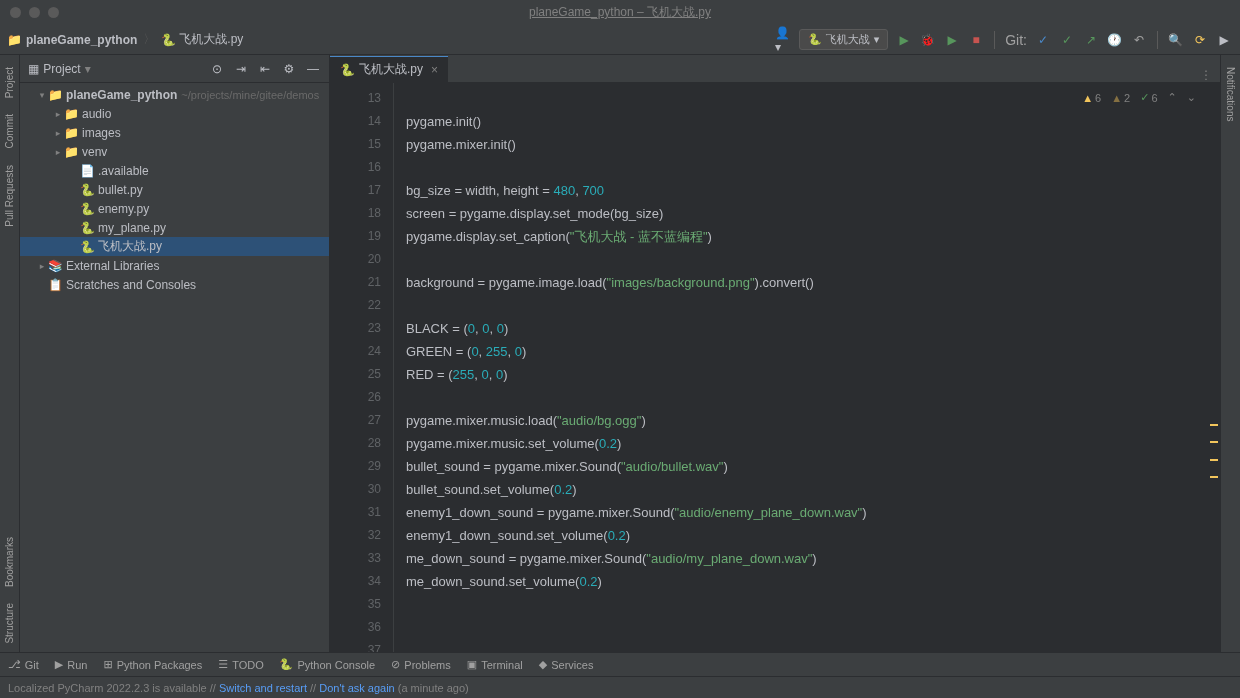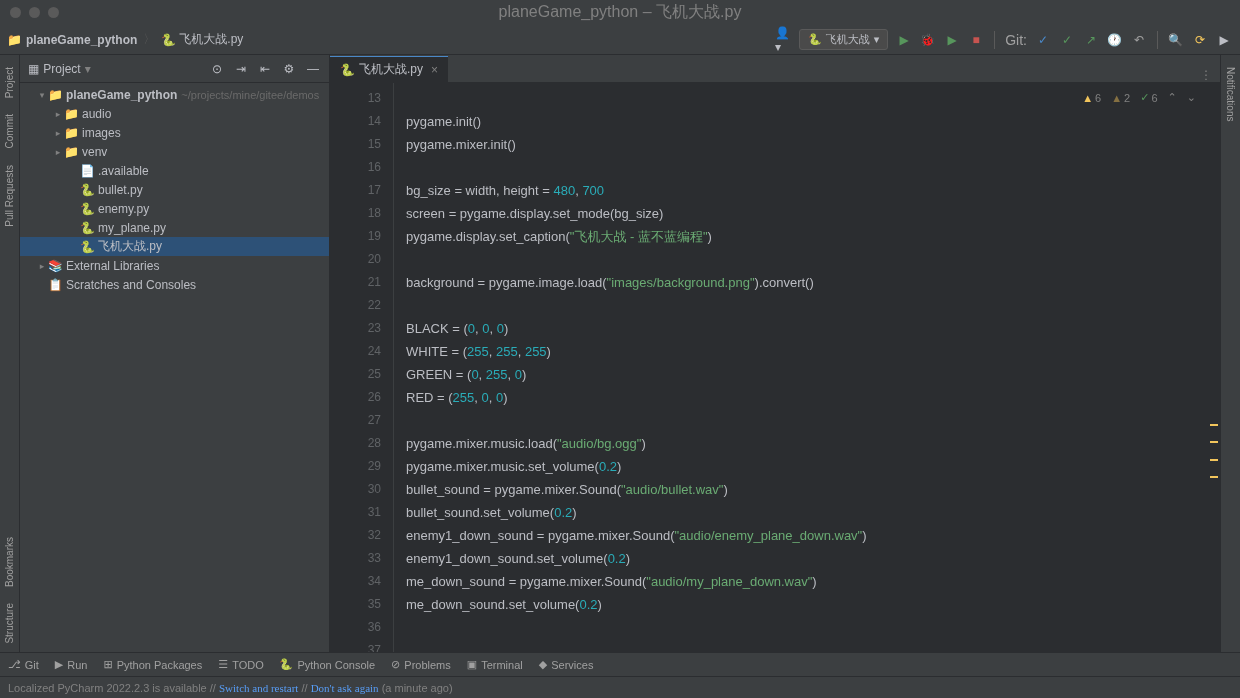--- a/index.html
+++ b/index.html
@@ -1,20 +1,20 @@
 <!DOCTYPE html>
 <html><head>
 <meta charset="utf-8">
 <style>
 *{margin:0;padding:0;box-sizing:border-box;font-family:-apple-system,BlinkMacSystemFont,"Segoe UI",sans-serif;}
 body{background:#2b2d30;color:#bcbec4;font-size:12px;width:1240px;height:698px;overflow:hidden;display:flex;flex-direction:column;}
 .titlebar{height:25px;background:#3c3f41;display:flex;align-items:center;position:relative;}
 .traffic{display:flex;gap:8px;margin-left:10px;}
 .tdot{width:11px;height:11px;border-radius:50%;background:#5a5a5a;}
-.titletext{position:absolute;left:50%;transform:translateX(-50%);color:#808080;font-size:16px;}
+.titletext{position:absolute;left:50%;transform:translateX(-50%);color:#808080;font-size:12px;text-decoration:underline;}
 .navbar{height:30px;background:#3c3f41;border-bottom:1px solid #2b2d30;display:flex;align-items:center;padding:0 8px;}
 .breadcrumb{display:flex;align-items:center;gap:4px;color:#bcbec4;font-size:12px;}
 .bc-icon{width:14px;height:14px;display:inline-flex;align-items:center;justify-content:center;}
 .bc-sep{color:#5a5a5a;margin:0 2px;}
 .navright{margin-left:auto;display:flex;align-items:center;gap:8px;}
 .run-combo{background:#4a4a4a;border:1px solid #5a5a5a;border-radius:3px;padding:2px 8px;display:flex;align-items:center;gap:4px;font-size:11px;}
 .tbicon{width:16px;height:16px;display:inline-flex;align-items:center;justify-content:center;cursor:pointer;}
 .tbsep{width:1px;height:18px;background:#5a5a5a;margin:0 2px;}
 .main{flex:1;display:flex;overflow:hidden;}
 .leftbar{width:20px;background:#3c3f41;display:flex;flex-direction:column;align-items:center;padding-top:4px;border-right:1px solid #2b2d30;}
@@ -48,21 +48,21 @@
 .inspect{position:absolute;top:8px;right:24px;display:flex;gap:10px;font-size:11px;color:#808080;}
 .insp-item{display:flex;align-items:center;gap:2px;}
 .marker-bar{width:12px;background:#2b2d30;position:relative;}
 .marker{position:absolute;right:2px;width:8px;height:2px;}
 .marker.y{background:#f2c55c;}
 .bottom-tools{height:24px;background:#3c3f41;border-top:1px solid #2b2d30;display:flex;align-items:center;padding:0 8px;gap:16px;font-size:11px;color:#a0a0a0;}
 .bt-item{display:flex;align-items:center;gap:4px;cursor:pointer;}
 .statusbar{height:22px;background:#3c3f41;border-top:1px solid #2b2d30;display:flex;align-items:center;padding:0 8px;font-size:11px;color:#808080;}
 .sb-left{flex:1;}
 .sb-right{display:flex;align-items:center;gap:12px;}
-.link{color:#589df6;cursor:pointer;font-family:Liberation Serif, serif;}
+.link{color:#589df6;cursor:pointer;}
 </style>
 </head>
 <body>
 
 <div class="titlebar">
   <div class="traffic">
     <div class="tdot"></div>
     <div class="tdot"></div>
     <div class="tdot"></div>
   </div>
@@ -229,21 +229,20 @@
           <div class="code-line"><span class="tok-id">pygame.init()</span></div>
           <div class="code-line"><span class="tok-id">pygame.mixer.init()</span></div>
           <div class="code-line"></div>
           <div class="code-line"><span class="tok-id">bg_size = width, height = </span><span class="tok-num">480</span><span class="tok-id">, </span><span class="tok-num">700</span></div>
           <div class="code-line"><span class="tok-id">screen = pygame.display.set_mode(bg_size)</span></div>
           <div class="code-line"><span class="tok-id">pygame.display.set_caption(</span><span class="tok-str">"飞机大战 - 蓝不蓝编程"</span><span class="tok-id">)</span></div>
           <div class="code-line"></div>
           <div class="code-line"><span class="tok-id">background = pygame.image.load(</span><span class="tok-str">"images/background.png"</span><span class="tok-id">).convert()</span></div>
           <div class="code-line"></div>
           <div class="code-line"><span class="tok-id">BLACK = (</span><span class="tok-num">0</span><span class="tok-id">, </span><span class="tok-num">0</span><span class="tok-id">, </span><span class="tok-num">0</span><span class="tok-id">)</span></div>
-          <div class="code-line"><span class="tok-id">WHITE = (</span><span class="tok-num">255</span><span class="tok-id">, </span><span class="tok-num">255</span><span class="tok-id">, </span><span class="tok-num">255</span><span class="tok-id">)</span></div>
           <div class="code-line"><span class="tok-id">GREEN = (</span><span class="tok-num">0</span><span class="tok-id">, </span><span class="tok-num">255</span><span class="tok-id">, </span><span class="tok-num">0</span><span class="tok-id">)</span></div>
           <div class="code-line"><span class="tok-id">RED = (</span><span class="tok-num">255</span><span class="tok-id">, </span><span class="tok-num">0</span><span class="tok-id">, </span><span class="tok-num">0</span><span class="tok-id">)</span></div>
           <div class="code-line"></div>
           <div class="code-line"><span class="tok-id">pygame.mixer.music.load(</span><span class="tok-str">"audio/bg.ogg"</span><span class="tok-id">)</span></div>
           <div class="code-line"><span class="tok-id">pygame.mixer.music.set_volume(</span><span class="tok-num">0.2</span><span class="tok-id">)</span></div>
           <div class="code-line"><span class="tok-id">bullet_sound = pygame.mixer.Sound(</span><span class="tok-str">"audio/bullet.wav"</span><span class="tok-id">)</span></div>
           <div class="code-line"><span class="tok-id">bullet_sound.set_volume(</span><span class="tok-num">0.2</span><span class="tok-id">)</span></div>
           <div class="code-line"><span class="tok-id">enemy1_down_sound = pygame.mixer.Sound(</span><span class="tok-str">"audio/enemy_plane_down.wav"</span><span class="tok-id">)</span></div>
           <div class="code-line"><span class="tok-id">enemy1_down_sound.set_volume(</span><span class="tok-num">0.2</span><span class="tok-id">)</span></div>
           <div class="code-line"><span class="tok-id">me_down_sound = pygame.mixer.Sound(</span><span class="tok-str">"audio/my_plane_down.wav"</span><span class="tok-id">)</span></div>

